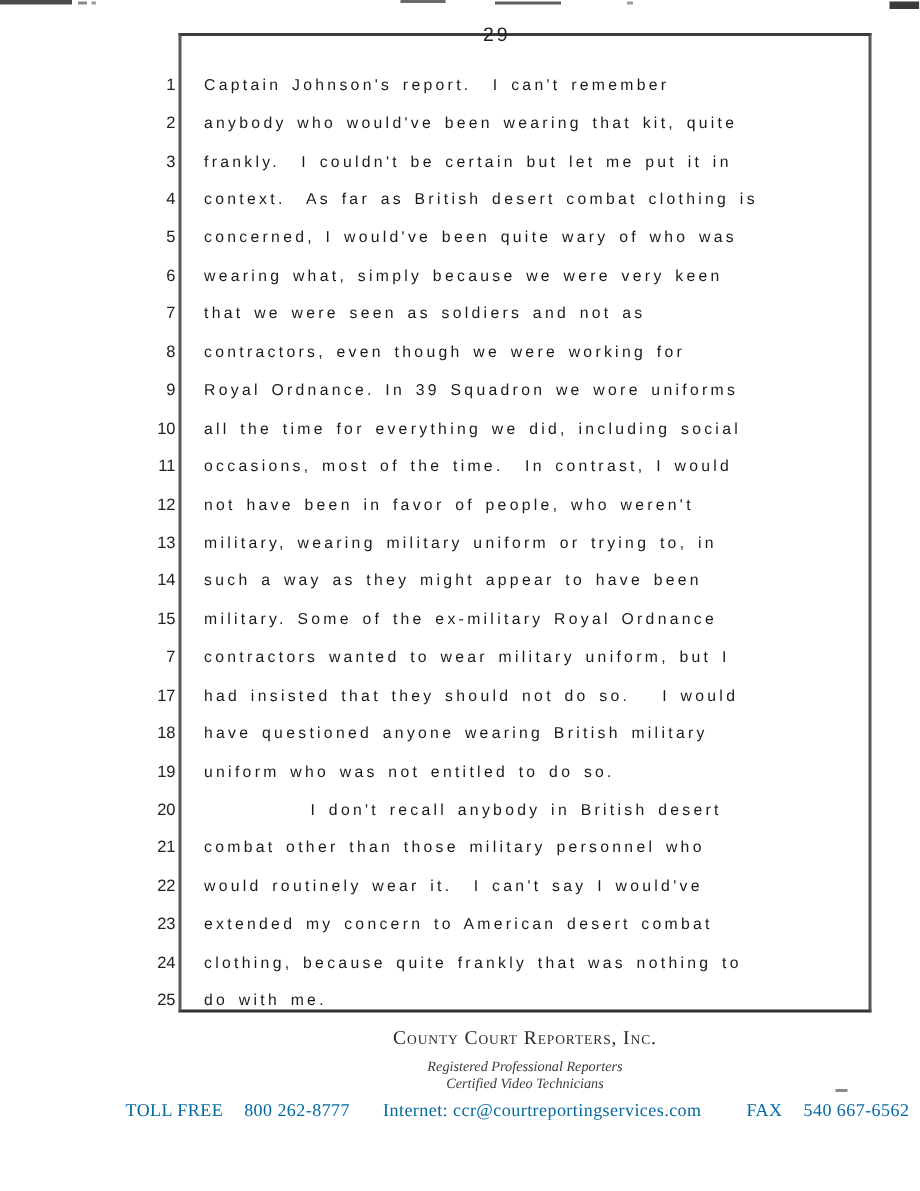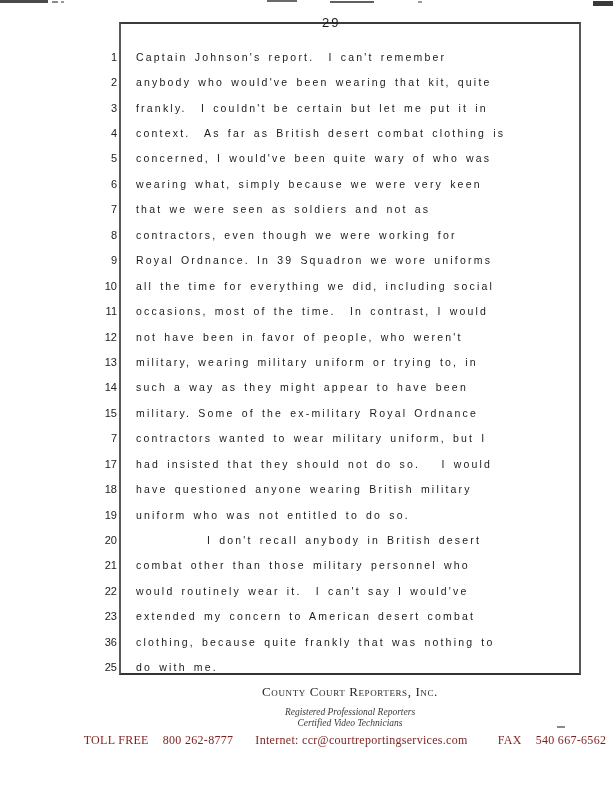--- a/index.html
+++ b/index.html
@@ -114,21 +114,21 @@
     position: absolute;
     left: 77px;
     top: 733px;
     width: 536px;
     display: flex;
     justify-content: center;
     align-items: baseline;
     font-family: "Liberation Serif", serif;
     font-size: 12px;
     letter-spacing: 0.3px;
-    color: #7f1d1d;
+    color: #0369a1;
     white-space: nowrap;
   }
   .footer-contact .seg { margin: 0 6px; }
   .gap-sm { width: 2px; }
   .gap-md { width: 10px; }
   .gap-lg { width: 18px; }
 </style>
 </head>
 <body>
 
@@ -257,21 +257,21 @@
       <span class="num">22</span>
       <span class="txt">would routinely wear it.  I can't say I would've</span>
     </div>
 
     <div class="line">
       <span class="num">23</span>
       <span class="txt">extended my concern to American desert combat</span>
     </div>
 
     <div class="line">
-      <span class="num">36</span>
+      <span class="num">24</span>
       <span class="txt">clothing, because quite frankly that was nothing to</span>
     </div>
 
     <div class="line">
       <span class="num">25</span>
       <span class="txt">do with me.</span>
     </div>
   </div>
 
   <div class="footer-company">County Court Reporters, Inc.</div>

